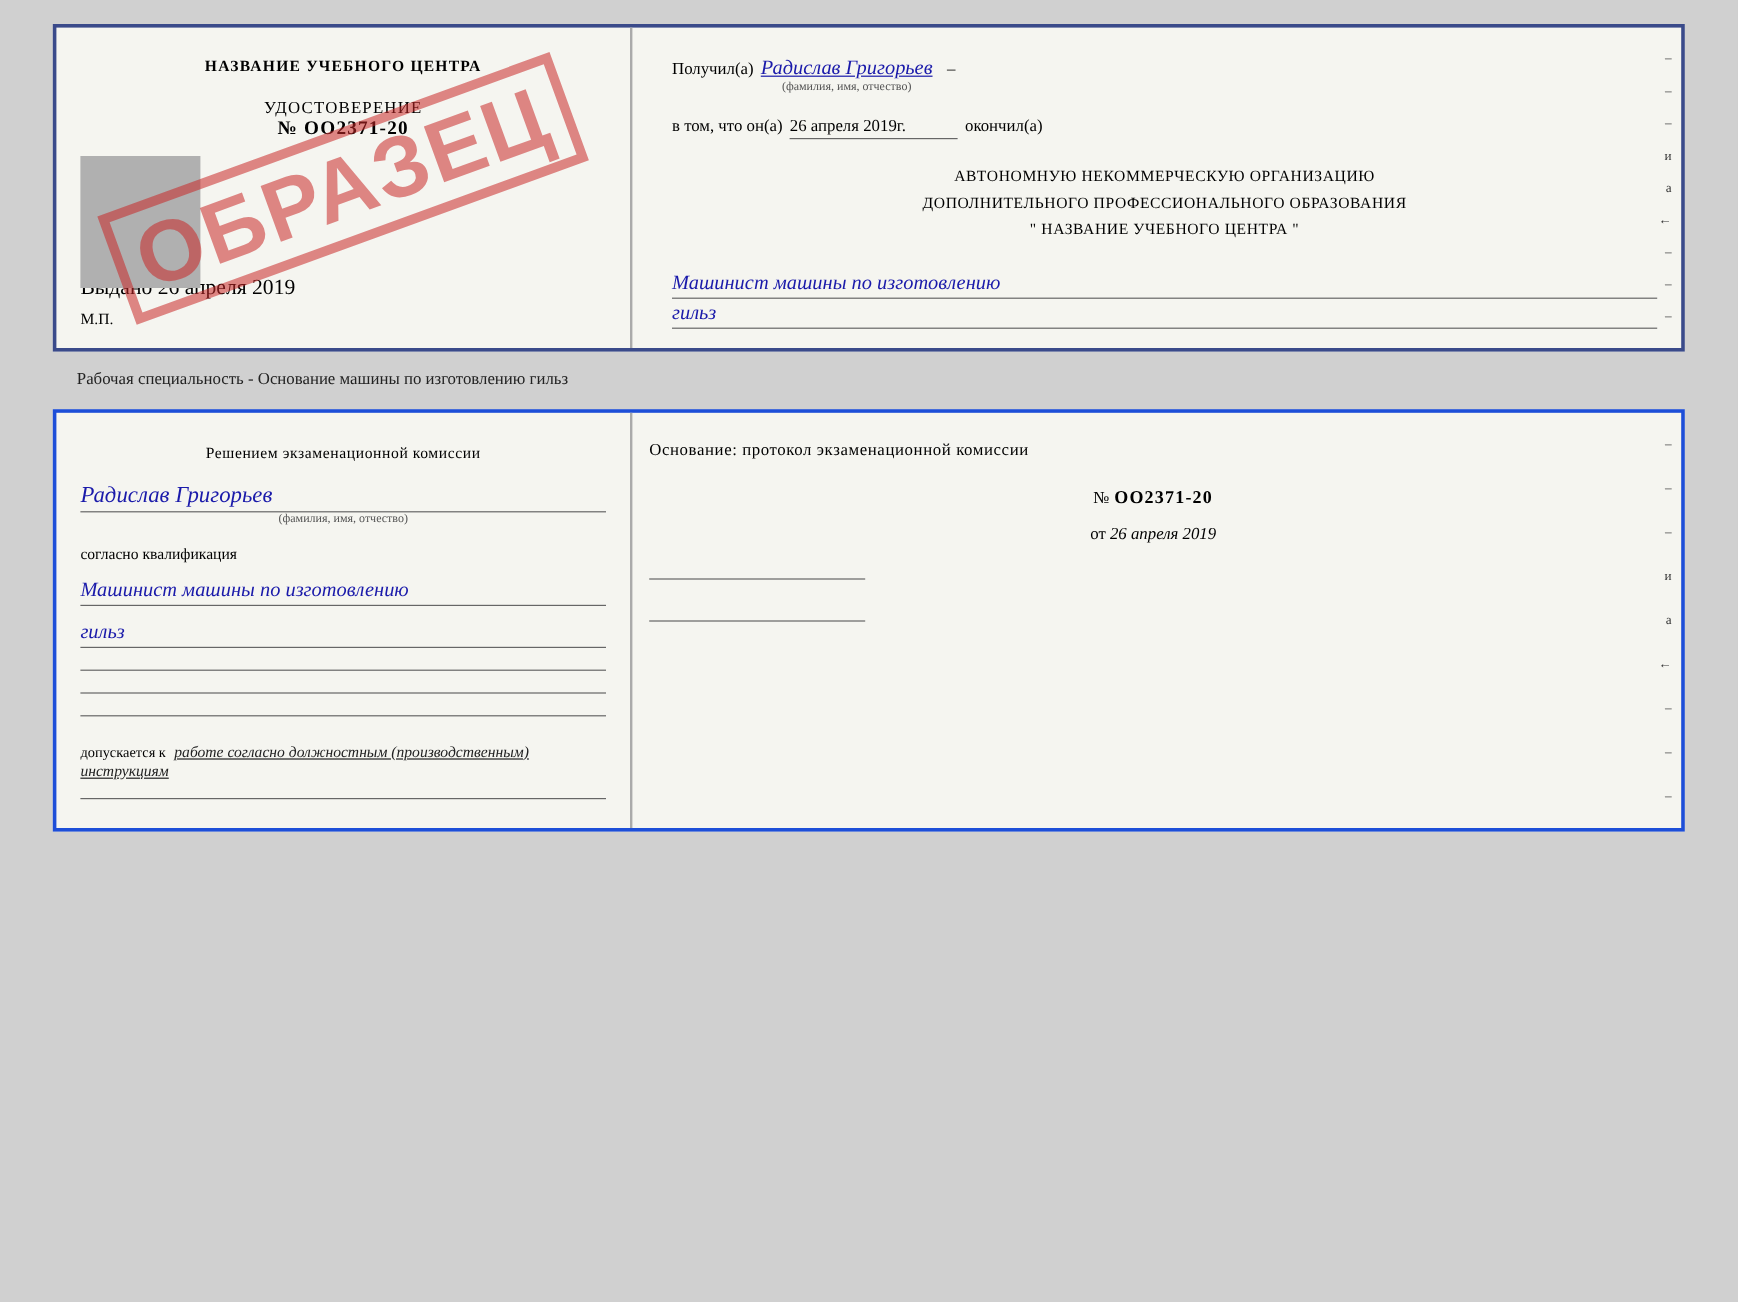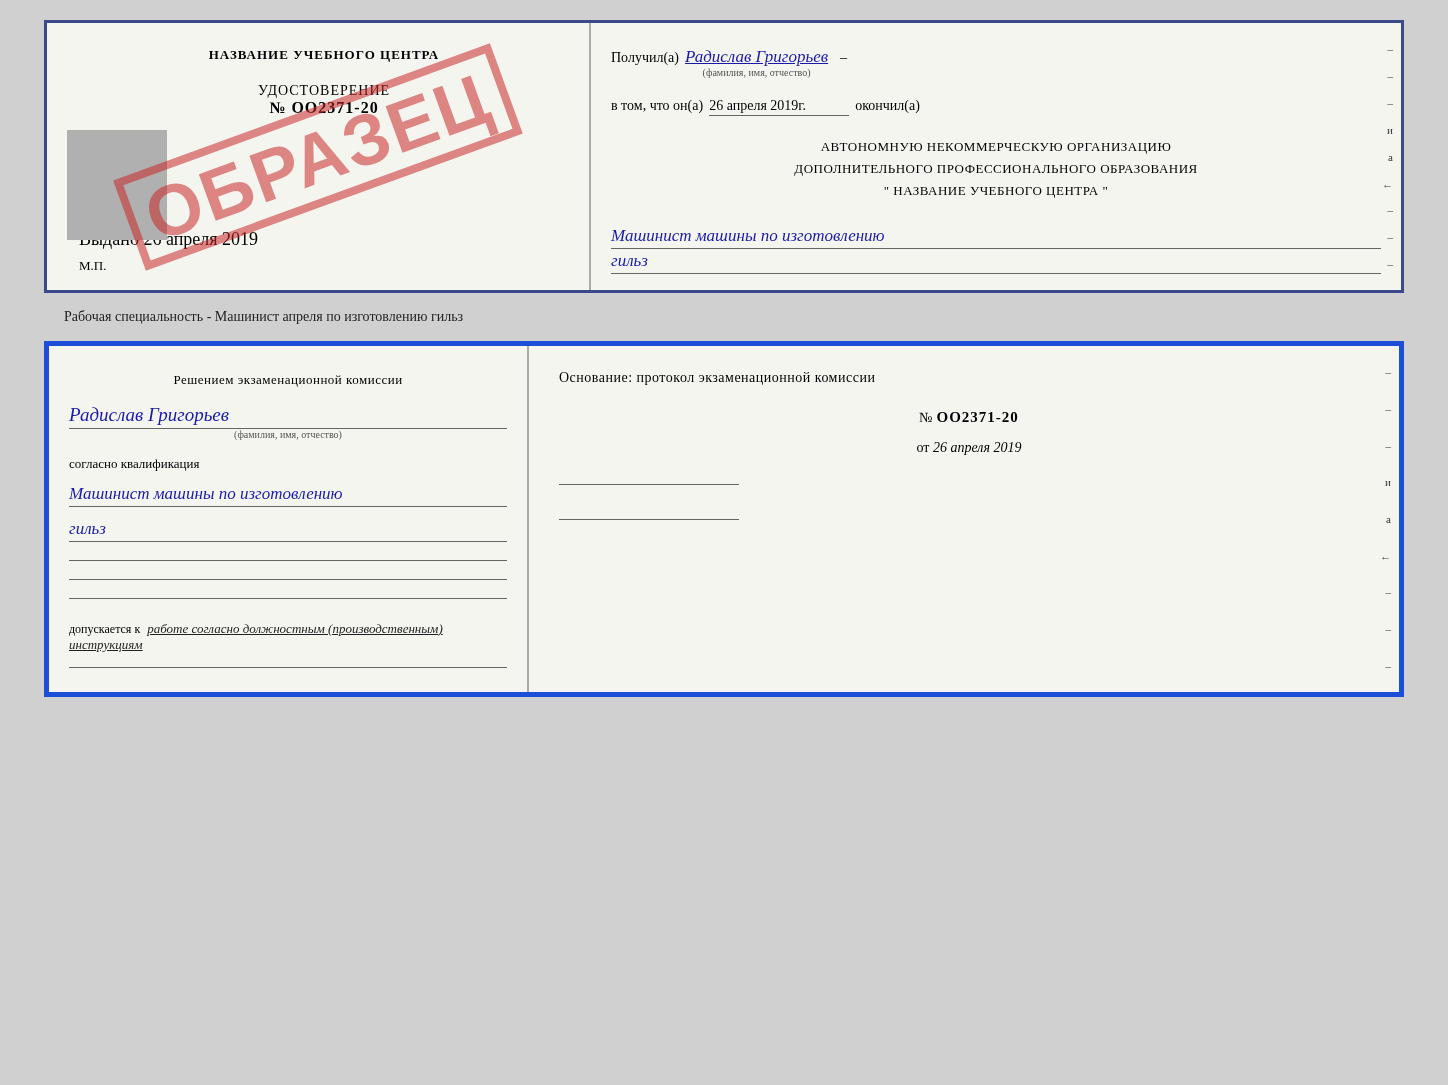--- a/index.html
+++ b/index.html
@@ -19,23 +19,23 @@
     .document-top {
       width: 1360px;
       display: flex;
       border: 3px solid #3a4a8a;
       background: #f5f5f0;
       position: relative;
     }
 
     
     .doc-left {
-      width: 544px;
+      width: 480px;
       border-right: 2px solid #aaa;
-      padding: 24px 20px 16px 32px;
+      padding: 24px 20px 16px 20px;
       display: flex;
       flex-direction: column;
       position: relative;
       overflow: hidden;
     }
 
     .center-title {
       text-align: center;
       font-size: 13px;
       font-weight: bold;
@@ -97,21 +97,21 @@
       white-space: nowrap;
       text-transform: uppercase;
       pointer-events: none;
       font-family: Arial, sans-serif;
       line-height: 1;
     }
 
     
     .doc-right {
       flex: 1;
-      padding: 24px 20px 16px 20px;
+      padding: 24px 20px 16px 33px;
       display: flex;
       flex-direction: column;
       gap: 16px;
       position: relative;
     }
 
     .right-value {
       font-style: italic;
       font-size: 15px;
       color: #222;
@@ -172,21 +172,21 @@
       font-size: 14px;
       color: #222;
       align-self: flex-start;
       margin-left: 44px;
     }
 
     
     .document-bottom {
       width: 1360px;
       display: flex;
-      border: 5px solid #1d4ed8;
+      border: 3px solid #1d4ed8;
       background: #f5f5f0;
       position: relative;
     }
 
     .doc-bottom-left {
       width: 480px;
       border-right: 2px solid #aaa;
       padding: 24px 20px 24px 20px;
       display: flex;
       flex-direction: column;
@@ -244,21 +244,21 @@
 
     .bottom-allowed-value {
       font-style: italic;
       text-decoration: underline;
       font-size: 13px;
       color: #222;
     }
 
     .doc-bottom-right {
       flex: 1;
-      padding: 24px 20px 24px 30px;
+      padding: 24px 20px 24px 14px;
       display: flex;
       flex-direction: column;
       gap: 14px;
       position: relative;
     }
 
     .osnov-title {
       font-size: 14px;
       letter-spacing: 0.5px;
     }
@@ -361,21 +361,21 @@
       <span>и</span>
       <span>а</span>
       <span>←</span>
       <span>–</span>
       <span>–</span>
       <span>–</span>
     </div>
   </div>
 </div>
 
-<div class="caption-line">Рабочая специальность - Машинист апреля по изготовлению гильз</div>
+<div class="caption-line">Рабочая специальность - Основание машины по изготовлению гильз</div>
 
 <div class="document-bottom">
 
   <div class="doc-bottom-left">
     <div class="bottom-section-title">Решением  экзаменационной  комиссии</div>
 
     <div>
       <div class="bottom-name">Радислав Григорьев</div>
       <div class="bottom-sub">(фамилия, имя, отчество)</div>
     </div>

